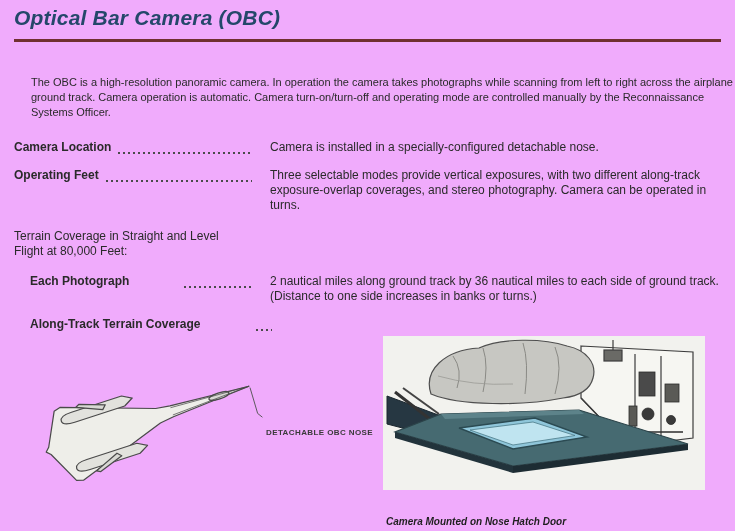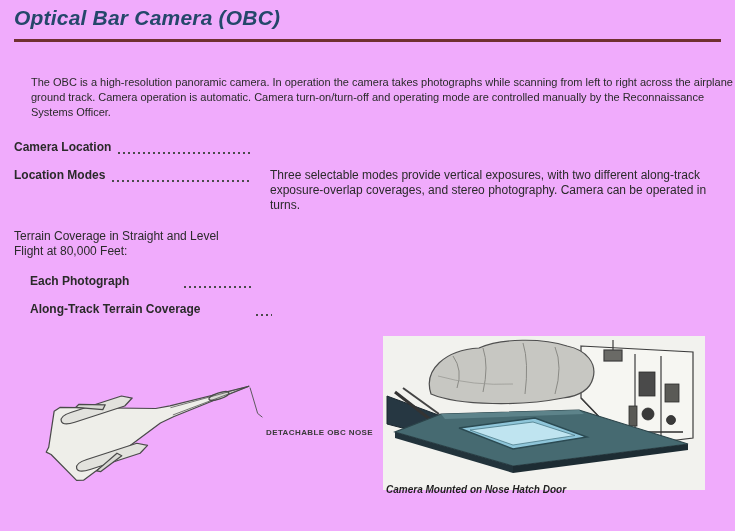--- a/index.html
+++ b/index.html
@@ -41,58 +41,60 @@
     font-weight:normal; max-width:212px; margin:16px 0 15px 0; line-height:15px;
   }
   .aircraft-fig { position:absolute; left:10px; top:358px; width:330px; height:129px; }
   .callout-label {
     position:absolute; left:266px; top:413px;
     font-size:8px; font-weight:bold; letter-spacing:0.4px;
     color:#3a3a3a; white-space:nowrap;margin-top:15px;
   }
   .camera-fig { position:absolute; left:383px; top:336px; width:322px; height:154px; }
   .caption {
-    position:absolute; left:386px; top:484px;
+    position:absolute; left:386px; top:516px;
     font-size:10px; font-weight:bold; font-style:italic; color:#1f1f1f;
   }
 </style>
 </head>
 <body>
 
 <div class="page">
 
   <h1 class="title">Optical Bar Camera (OBC)</h1>
   <div class="rule"></div>
 
   <p class="intro">The OBC is a high-resolution panoramic camera.  In operation the camera takes photographs while scanning from left to right across the airplane ground track.  Camera operation is automatic.  Camera turn-on/turn-off and operating mode are controlled manually by the Reconnaissance Systems Officer.</p>
 
   <div class="spec">
 
     <div class="spec-row">
       <div class="label-cell">
         <span class="label">Camera Location</span>
         <span class="leader"></span>
       </div>
+      <div class="value">Camera is installed in a specially-configured detachable nose.</div>
     </div>
 
     <div class="spec-row">
       <div class="label-cell">
-        <span class="label">Location Modes</span>
+        <span class="label">Operating Feet</span>
         <span class="leader"></span>
       </div>
       <div class="value">Three selectable modes provide vertical exposures, with two different along-track exposure-overlap coverages, and stereo photography.  Camera can be operated in turns.</div>
     </div>
 
     <div class="spec-header">Terrain Coverage in Straight and Level Flight at 80,000 Feet:</div>
 
     <div class="spec-row sub">
       <div class="label-cell">
         <span class="label">Each Photograph</span>
         <span class="leader"></span>
       </div>
+      <div class="value">2 nautical miles along ground track by 36 nautical miles to each side of ground track. (Distance to one side increases in banks or turns.)</div>
     </div>
 
     <div class="spec-row sub">
       <div class="label-cell">
         <span class="label">Along-Track Terrain Coverage</span>
         <span class="leader"></span>
       </div>
     </div>
 
   </div>

